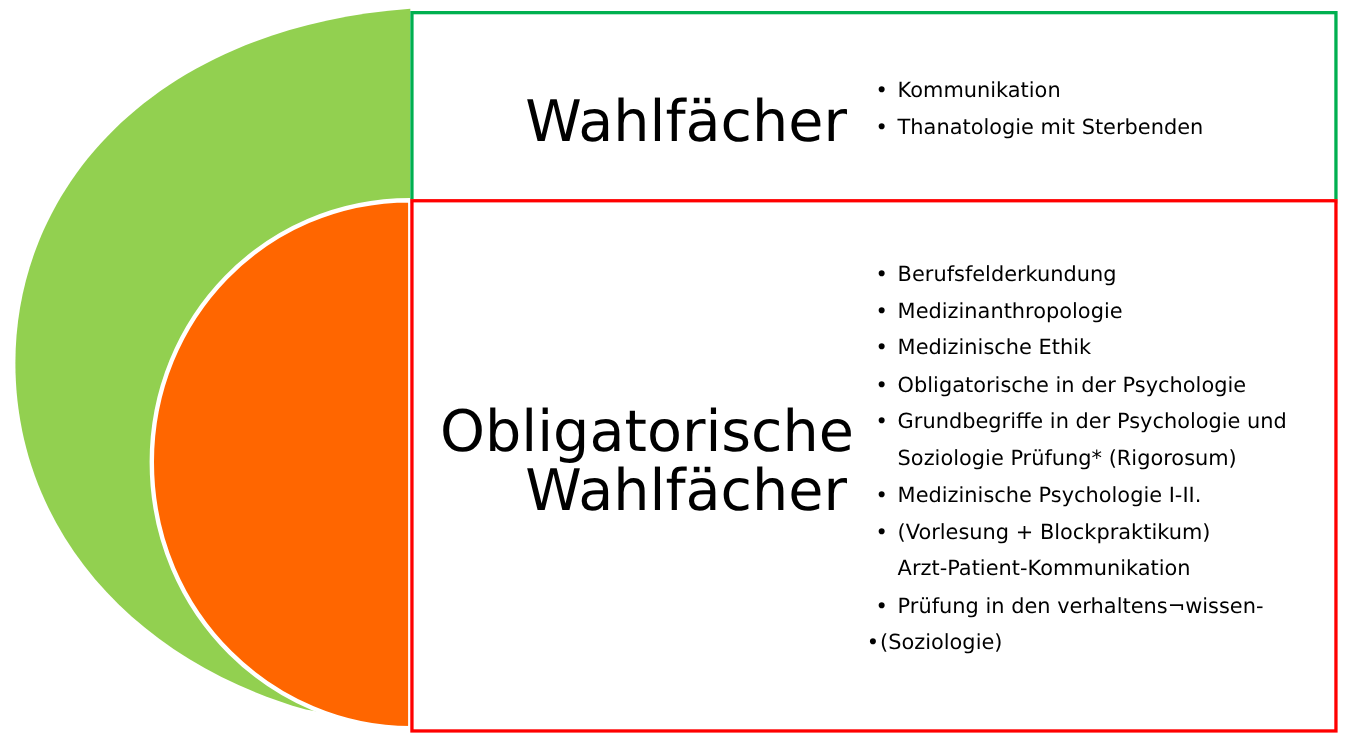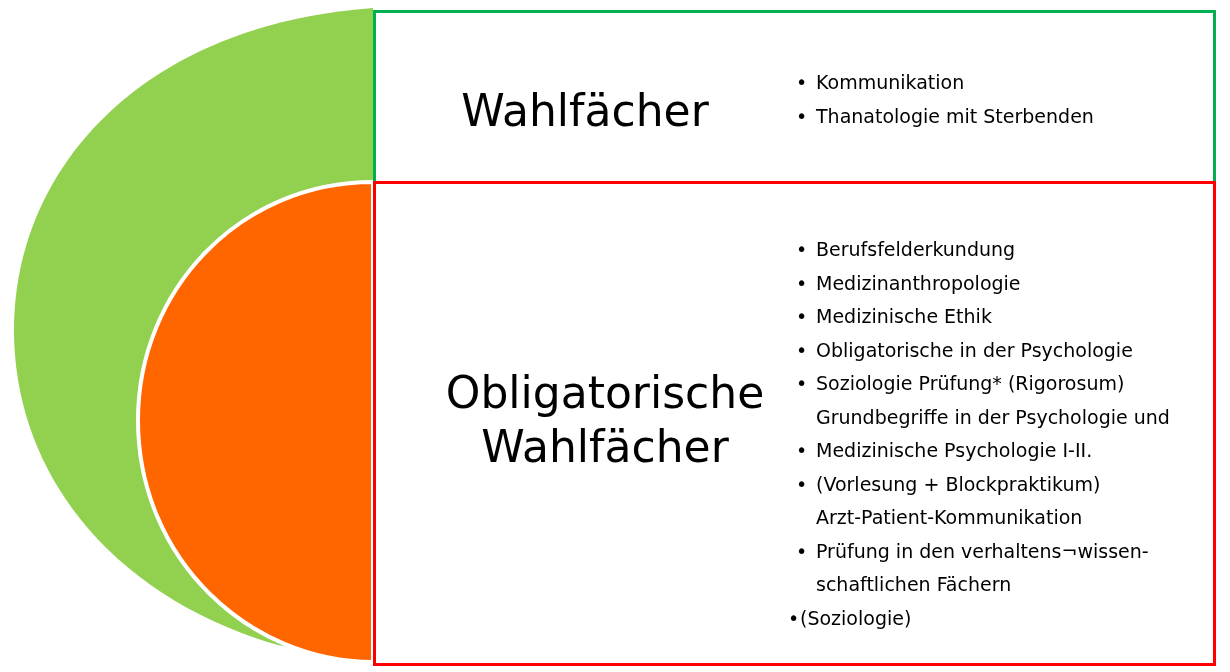--- a/index.html
+++ b/index.html
@@ -2,23 +2,23 @@
 <html><head>
 <meta charset="utf-8">
 <style>
   html, body { margin: 0; padding: 0; background: #ffffff; }
   body { width: 1230px; height: 672px; position: relative; overflow: hidden;
          font-family: "DejaVu Sans", "Liberation Sans", sans-serif; color: #000; }
   .shapes { position: absolute; left: 0; top: 0; width: 1230px; height: 672px; }
   .box { position: absolute; box-sizing: border-box; background: #fff; }
   .box-top { left: 373px; top: 10px; width: 843px; height: 175px; border: 3px solid #00B050; }
   .box-bottom { left: 373px; top: 181px; width: 843px; height: 485px; border: 3px solid #FF0000; }
-  .title { position: absolute; text-align: center; font-size: 44px; line-height: 54px; font-weight: normal; letter-spacing: 0px; }
+  .title { position: absolute; text-align: right; font-size: 52px; line-height: 54px; font-weight: normal; letter-spacing: 0px; }
   .title-top { left: 400px; width: 370px; top: 84px; }
-  .title-bottom { left: 420px; width: 370px; top: 366px; }
+  .title-bottom { left: 400px; width: 370px; top: 366px; }
   .list { position: absolute; margin: 0; padding: 0; list-style: none; font-size: 19px; line-height: 33.5px; }
   .list li { position: relative; padding-left: 20px; white-space: nowrap; }
   .list li .bullet { position: absolute; left: 0; top: 0; }
   .list li .cont { display: block; }
   .list-top { left: 796px; top: 66px; }
   .list-bottom { left: 796px; top: 233px; }
   .list li.tight { padding-left: 12px; }
 </style>
 </head>
 <body>
@@ -63,34 +63,33 @@
   <li>
     <span class="bullet">•</span>
     <span class="cont">Medizinische Ethik</span>
   </li>
   <li>
     <span class="bullet">•</span>
     <span class="cont">Obligatorische in der Psychologie</span>
   </li>
   <li>
     <span class="bullet">•</span>
+    <span class="cont">Grundbegriffe in der Psychologie und</span>
     <span class="cont">Soziologie Prüfung* (Rigorosum)</span>
-    <span class="cont">Grundbegriffe in der Psychologie und</span>
   </li>
   <li>
     <span class="bullet">•</span>
     <span class="cont">Medizinische Psychologie I-II.</span>
   </li>
   <li>
     <span class="bullet">•</span>
     <span class="cont">(Vorlesung + Blockpraktikum)</span>
     <span class="cont">Arzt-Patient-Kommunikation</span>
   </li>
   <li>
     <span class="bullet">•</span>
     <span class="cont">Prüfung in den verhaltens¬wissen-</span>
-    <span class="cont">schaftlichen Fächern</span>
   </li>
   <li class="tight" style="margin-left:-8px;">
     <span class="bullet">•</span>
     <span class="cont">(Soziologie)</span>
   </li>
 </ul>
 
 </body></html>

